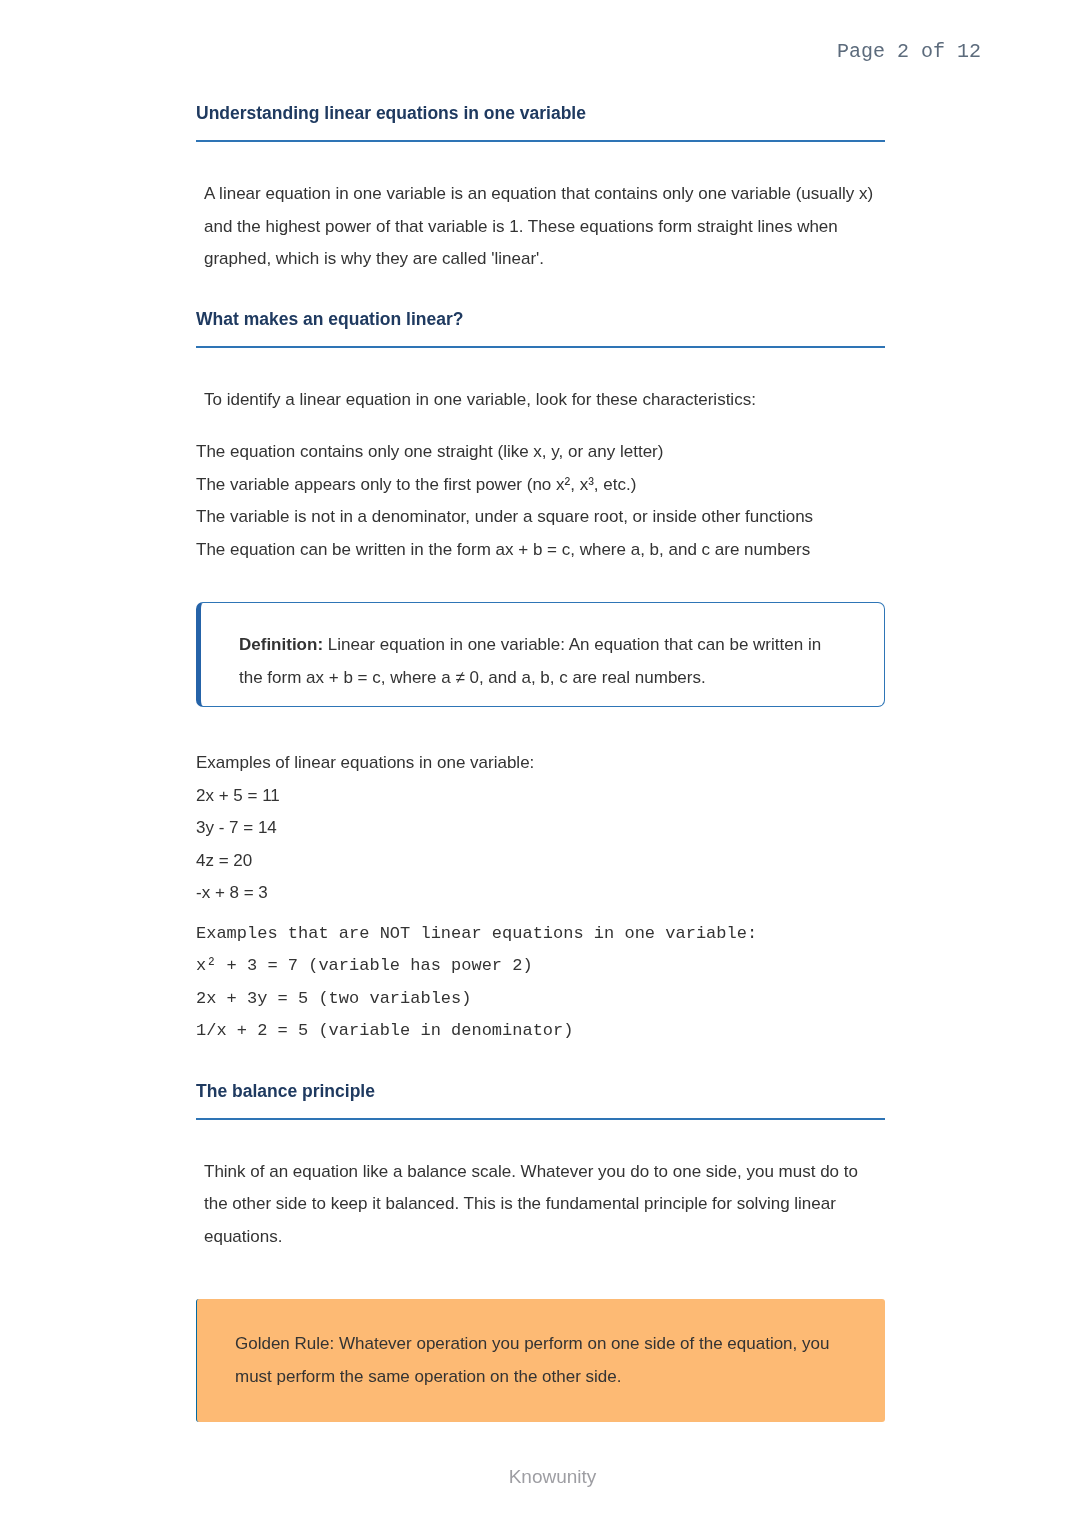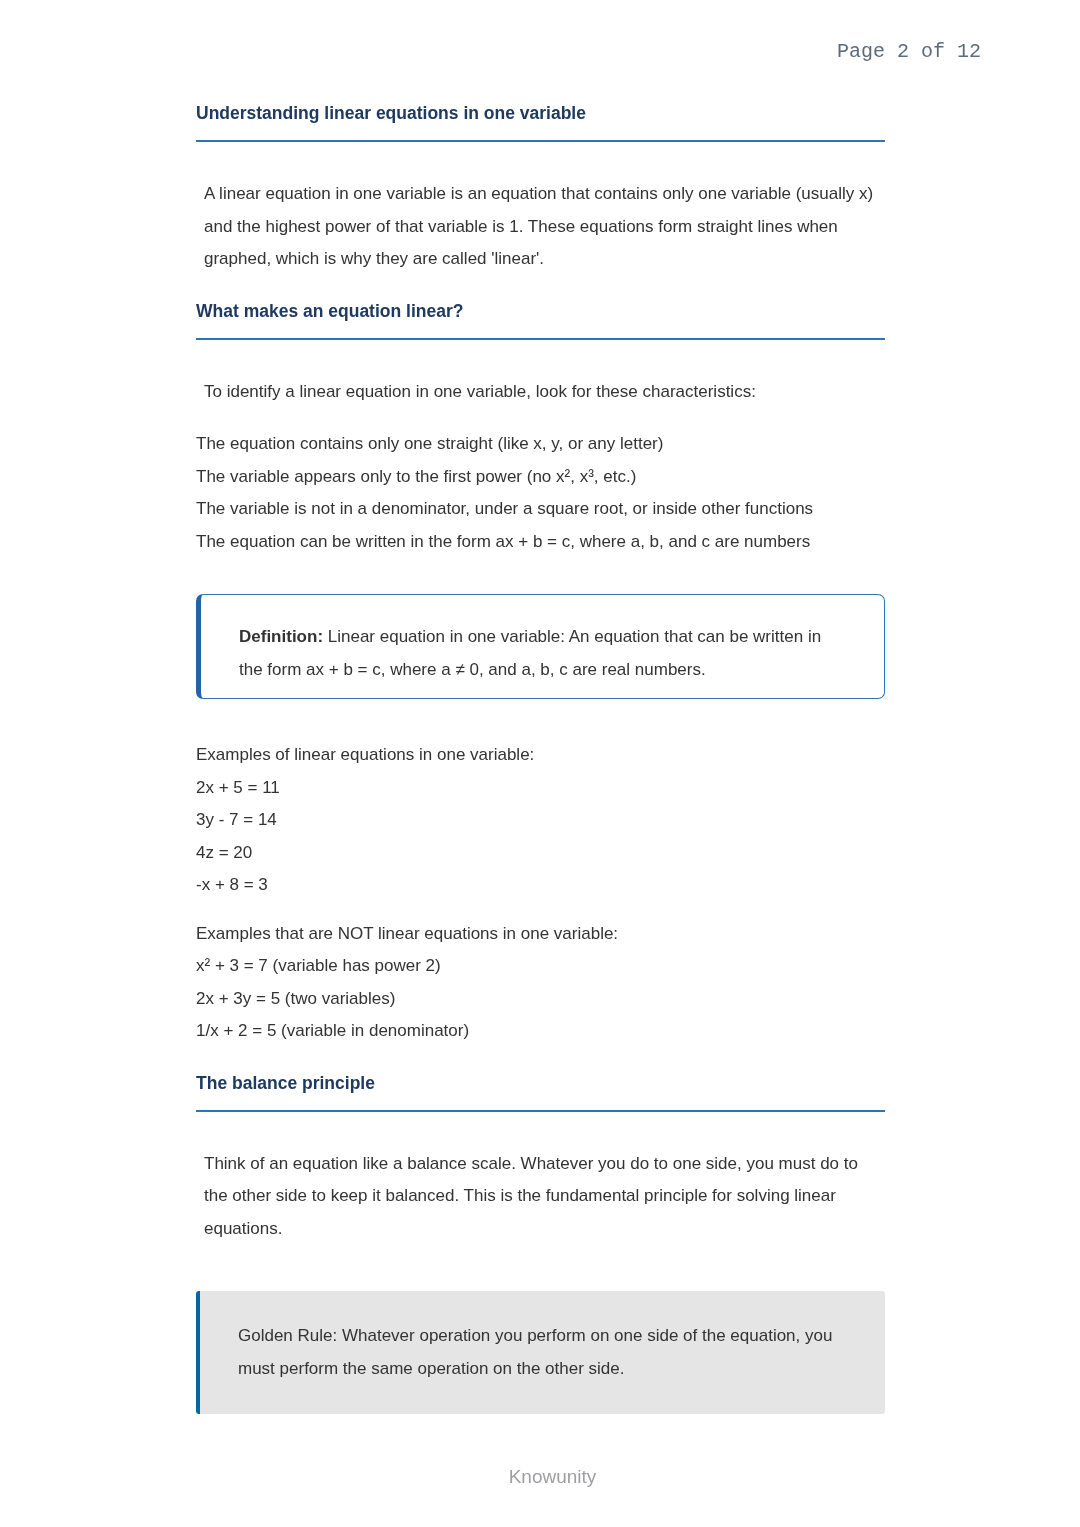--- a/index.html
+++ b/index.html
@@ -52,26 +52,26 @@
   .definition-box {
     margin-top: 36px;
     border: 1.5px solid #2e75b6;
     border-left: 5px solid #2563a8;
     border-radius: 7px;
     padding: 17px 30px 4px 30px;
   }
   .definition-box .para { line-height: 33px; }
   .definition-label { font-weight: bold; }
   .examples-group { margin-top: 40px; }
-  .nonexamples-group { margin-top: 16px; }
-  .subsection-gap { margin-top: 24px; }
+  .nonexamples-group { margin-top: 8px; font-family: Liberation Mono, monospace; }
+  .subsection-gap { margin-top: 32px; }
   .note-box {
     margin-top: 46px;
-    background: #e5e5e5;
-    border-left: 4px solid #0369a1;
+    background: #fdba74;
+    border-left: 1px solid #0369a1;
     border-radius: 3px;
     padding: 20px 30px 21px 30px;
   }
   .note-box .para { line-height: 33px; color: #333333; }
   .footer-brand {
     position: absolute;
     left: 0;
     right: 0;
     top: 1466px;
     text-align: center;

